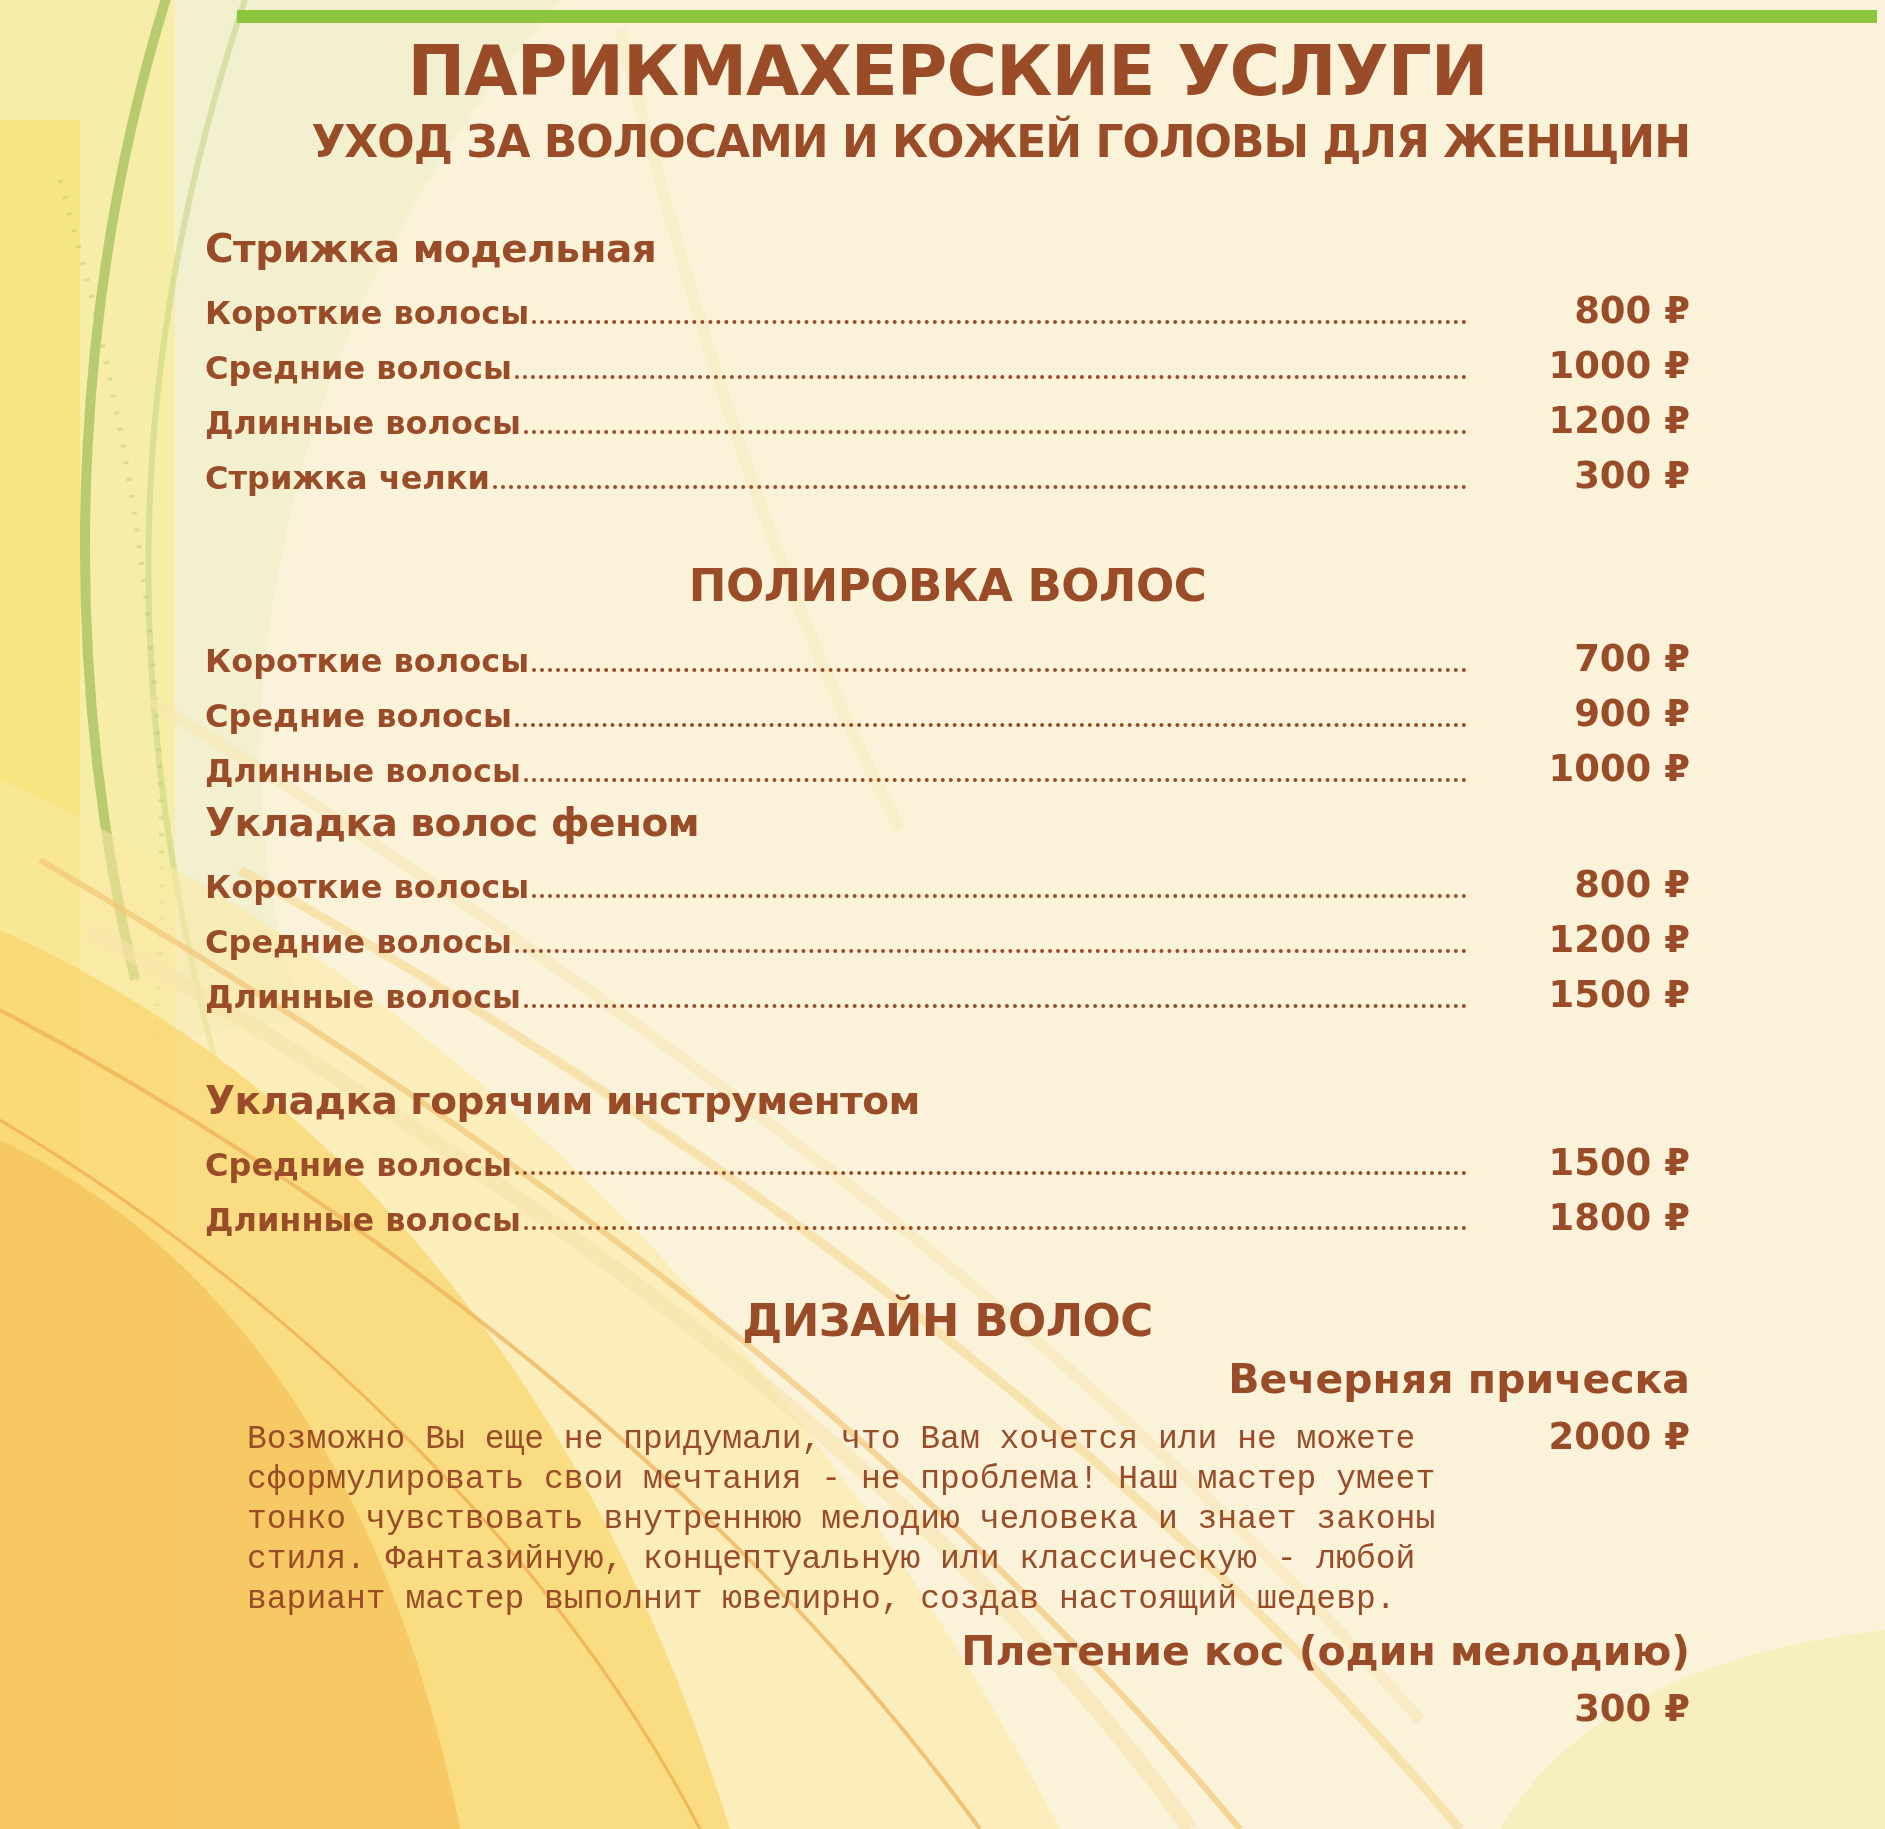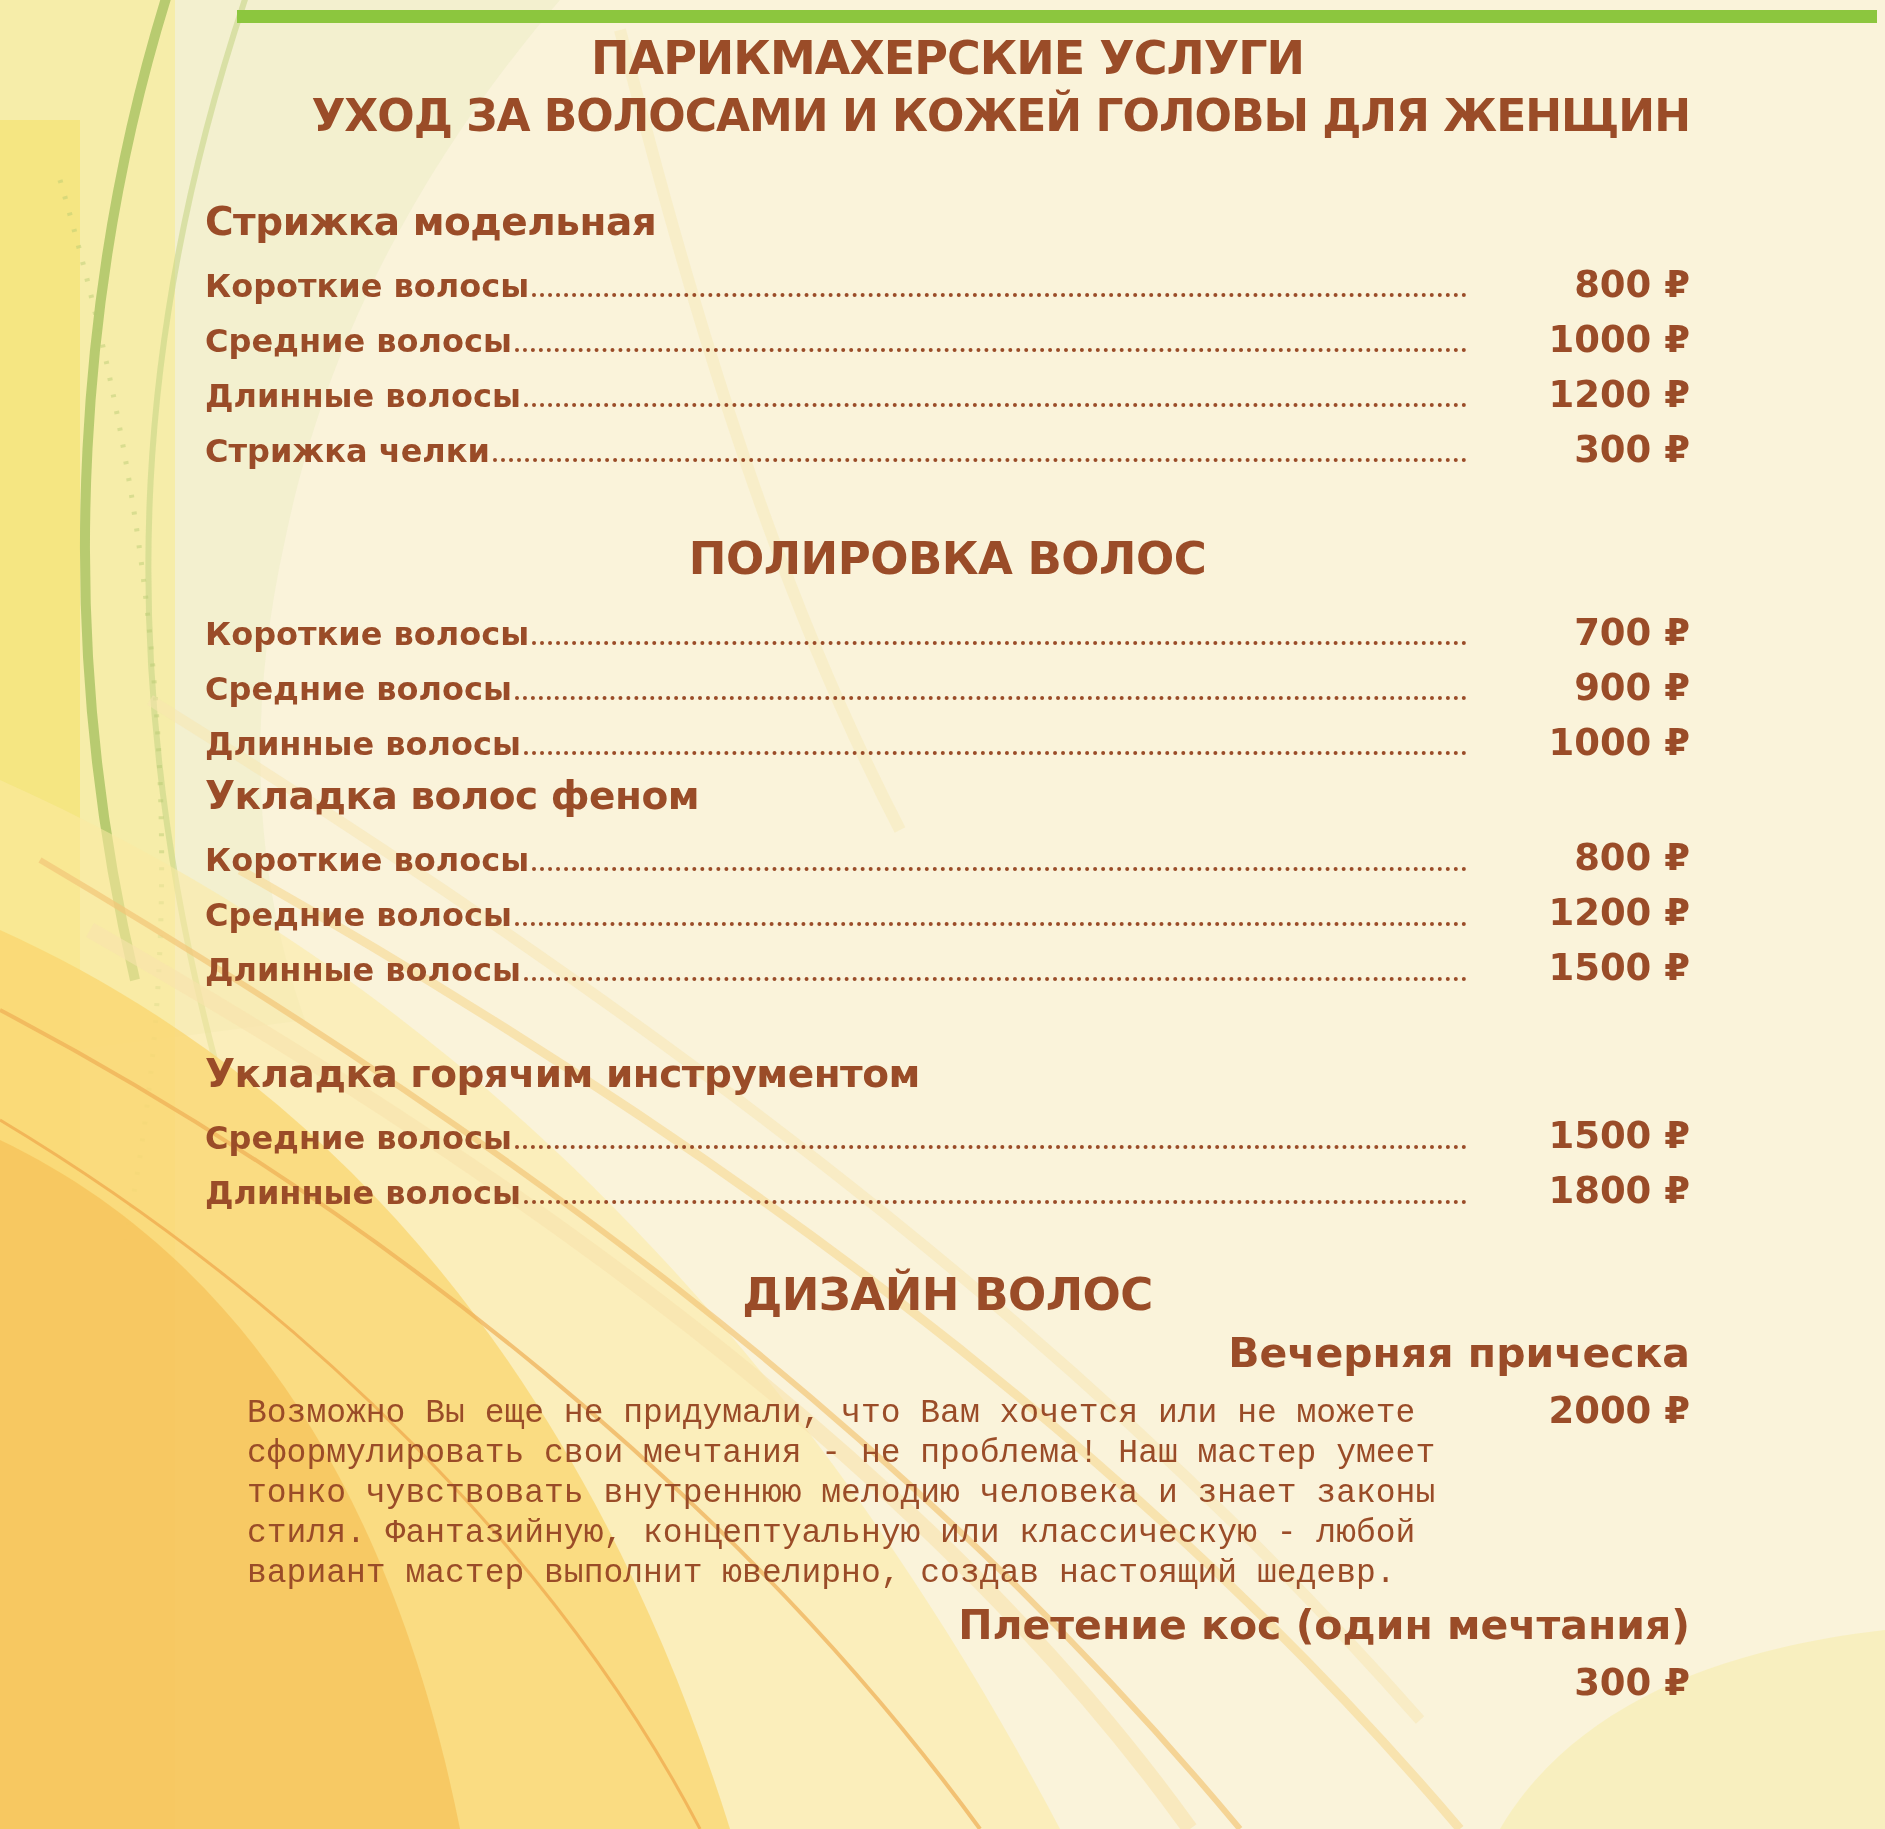--- a/index.html
+++ b/index.html
@@ -14,21 +14,21 @@
 
   .green-bar {
     position:absolute; left:237px; right:8px; top:10px; height:13px;
     background:#8cc63e;
   }
 
   .content { position:relative; margin:0 195px 0 205px; }
 
   .page-title {
     margin:32px 0 0; text-align:center;
-    font-size:46px; font-weight:bold; letter-spacing:-1px; line-height:1.15;
+    font-size:69px; font-weight:bold; letter-spacing:-1px; line-height:1.15;
   }
   .page-subtitle {
     margin:6px 0 0; text-align:right;
     font-size:44px; font-weight:bold; letter-spacing:-1px; line-height:1.15;
   }
 
   .subhead {
     margin:0; font-size:39px; font-weight:bold; line-height:1.2; letter-spacing:-0.5px;
   }
   .sectionhead {
@@ -185,18 +185,18 @@
 
   <div class="row row-big">
     <span class="row-label">Вечерняя прическа</span>
     <span class="leader"></span>
     <span class="row-price">2000 ₽</span>
   </div>
 
   <p class="desc">Возможно Вы еще не придумали, что Вам хочется или не можете сформулировать свои мечтания - не проблема! Наш мастер умеет тонко чувствовать внутреннюю мелодию человека и знает законы стиля.  Фантазийную, концептуальную или классическую - любой вариант мастер  выполнит ювелирно, создав настоящий шедевр.</p>
 
   <div class="row row-big">
-    <span class="row-label">Плетение кос (один мечтания)</span>
+    <span class="row-label">Плетение кос (один мелодию)</span>
     <span class="leader"></span>
     <span class="row-price">300 ₽</span>
   </div>
 
 </div>
 
 </body></html>

